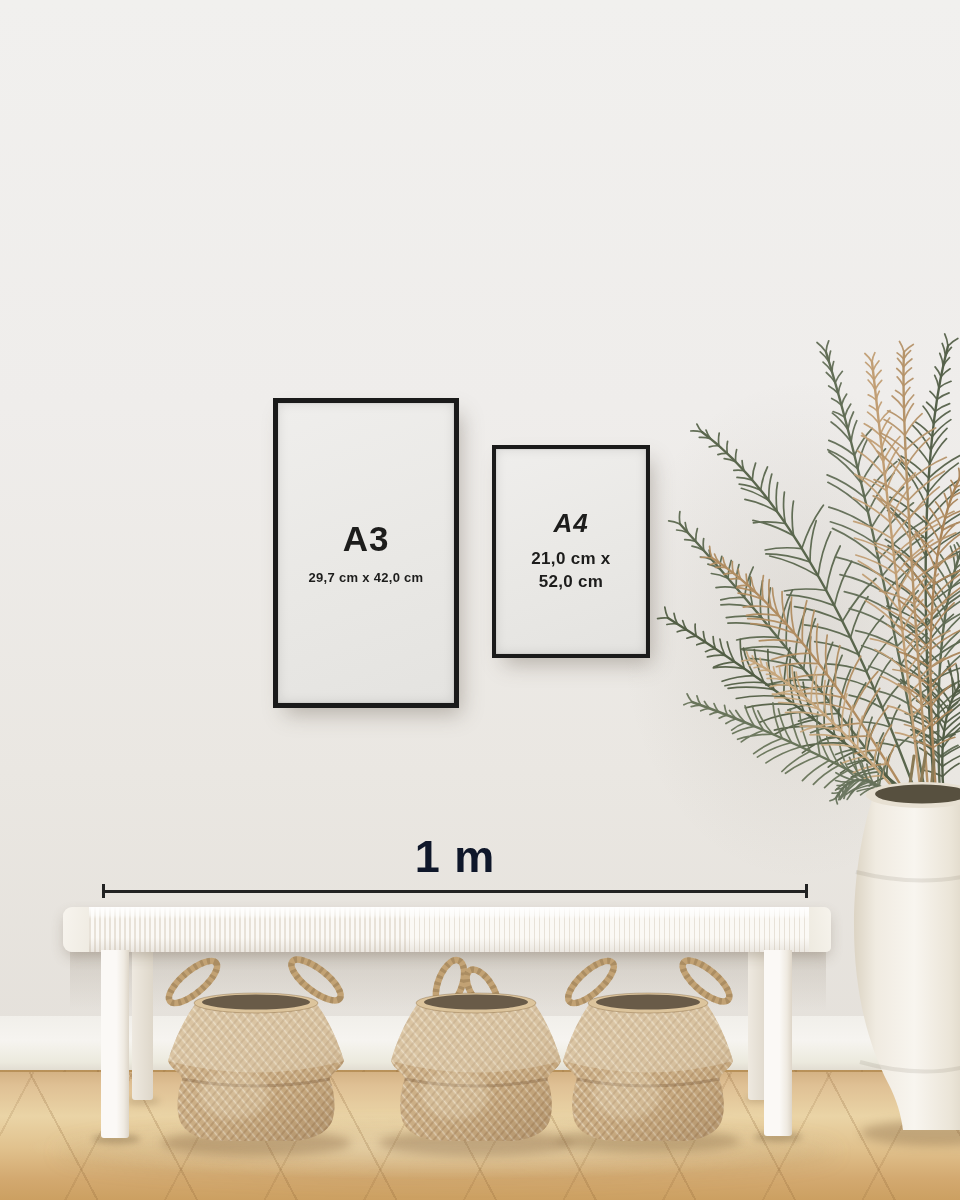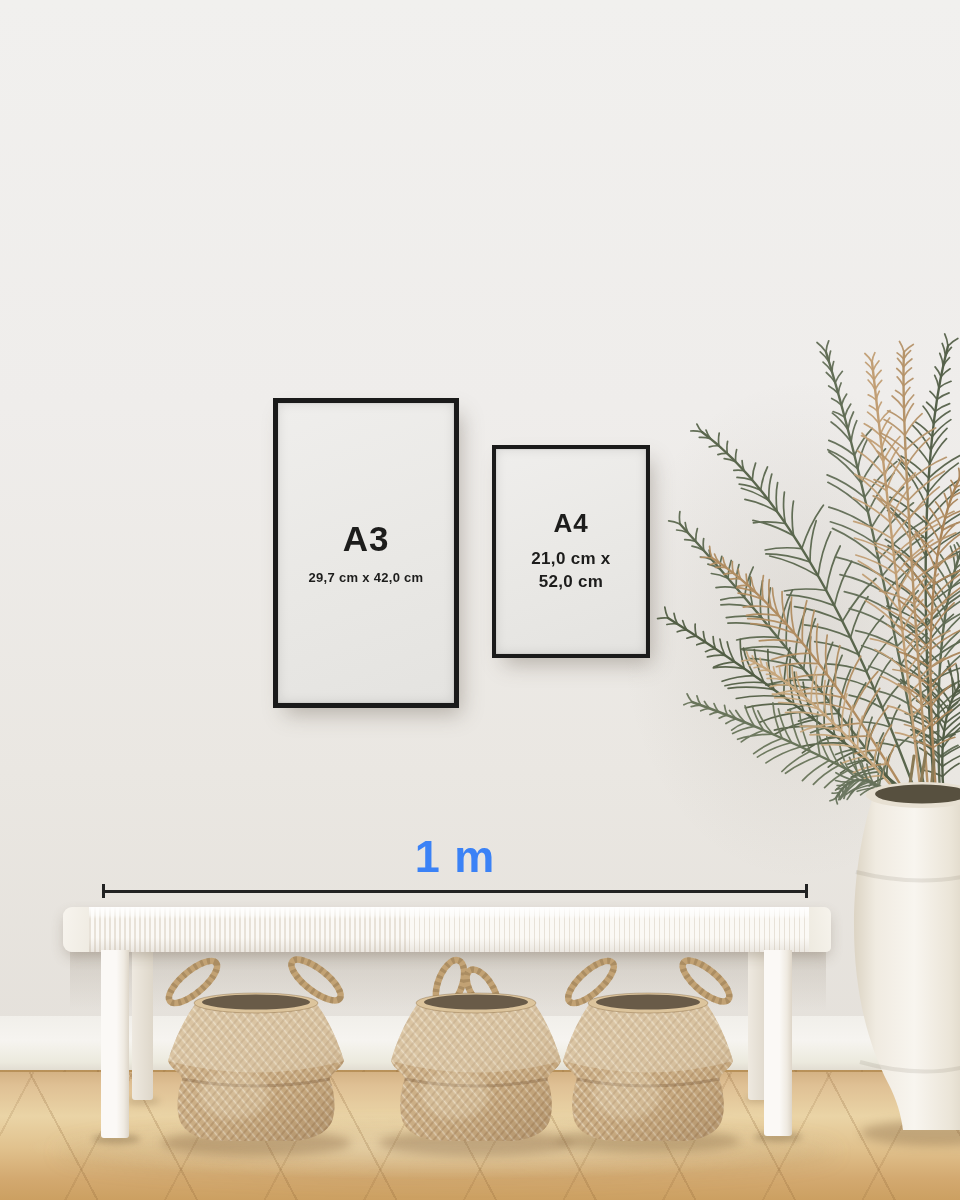--- a/index.html
+++ b/index.html
@@ -28,27 +28,27 @@
     box-shadow:7px 11px 20px -5px rgba(85,75,60,.35);}
   .frame-a3{left:237px;top:398px;width:186px;height:310px;padding:5px;margin-left:36px;}
   .frame-a4{left:492px;top:445px;width:158px;height:213px;padding:4px;}
   .poster{width:100%;height:100%;display:flex;flex-direction:column;align-items:center;
     justify-content:center;background:linear-gradient(160deg,#efeeec 0%,#eaе9e6 50%,#e6e5e2 100%);
     background:linear-gradient(160deg,#efeeec 0%,#e9e8e5 55%,#e4e3e0 100%);
     box-shadow:inset 0 0 12px rgba(0,0,0,.10), inset 0 0 2px rgba(0,0,0,.18);
     color:#1d1d1c;text-align:center;}
   .poster-label{font-weight:700;letter-spacing:1px;line-height:1;}
   .frame-a3 .poster-label{font-size:35px;}
-  .frame-a4 .poster-label{font-size:26px;}
+  .frame-a4 .poster-label{font-size:26px;font-style:italic;}
   .poster-dims{font-weight:700;letter-spacing:.3px;}
   .frame-a3 .poster-dims{font-size:13px;margin-top:14px;}
   .frame-a4 .poster-dims{font-size:17px;margin-top:12px;line-height:1.3;}
 
   
-  .scale-bar{position:absolute;left:102px;top:838px;width:706px;z-index:4;color:#3b82f6;}
+  .scale-bar{position:absolute;left:102px;top:838px;width:706px;z-index:4;color:#0f172a;}
   .scale-label{text-align:center;font-size:45px;font-weight:600;line-height:38px;
     letter-spacing:1px;}
   .scale-row{position:relative;height:14px;margin-top:8px;}
   .scale-row .hline{position:absolute;left:0;right:0;top:5.5px;height:3px;background:#222;}
   .scale-row .tick{position:absolute;top:0;width:3px;height:14px;background:#222;}
   .scale-row .tick.left{left:0;} .scale-row .tick.right{right:0;}
 
   
   .underbench-shadow{position:absolute;left:70px;top:952px;width:756px;height:72px;z-index:2;
     background:linear-gradient(180deg,rgba(108,92,70,.16),rgba(108,92,70,0) 82%);}

